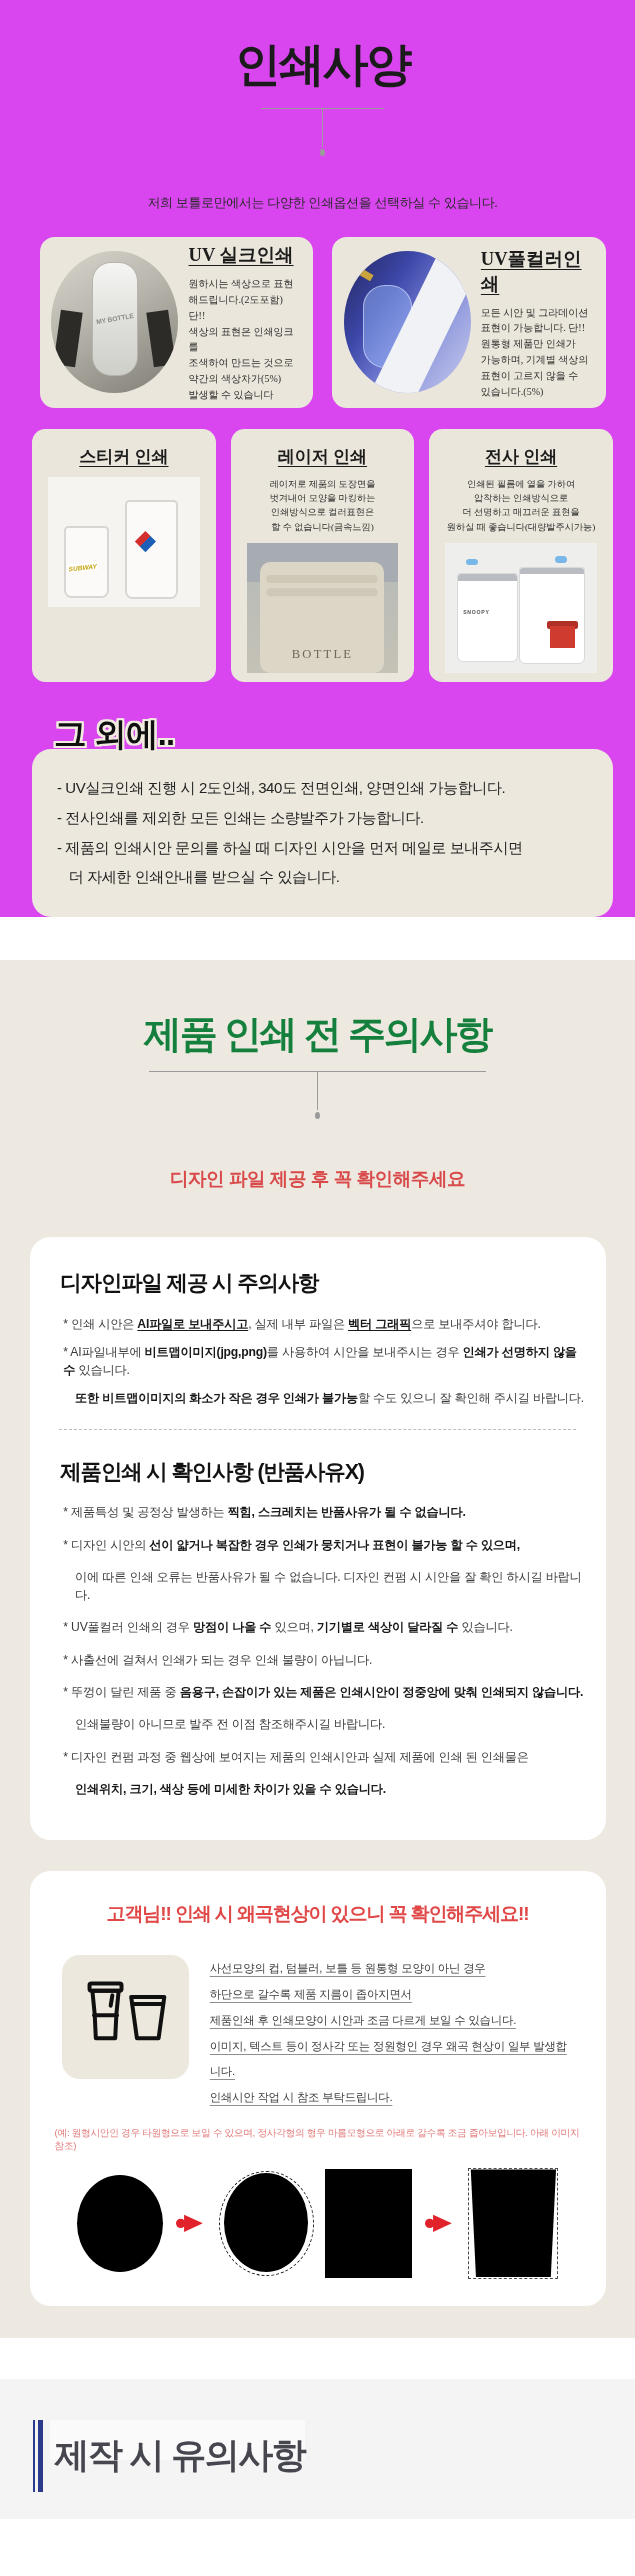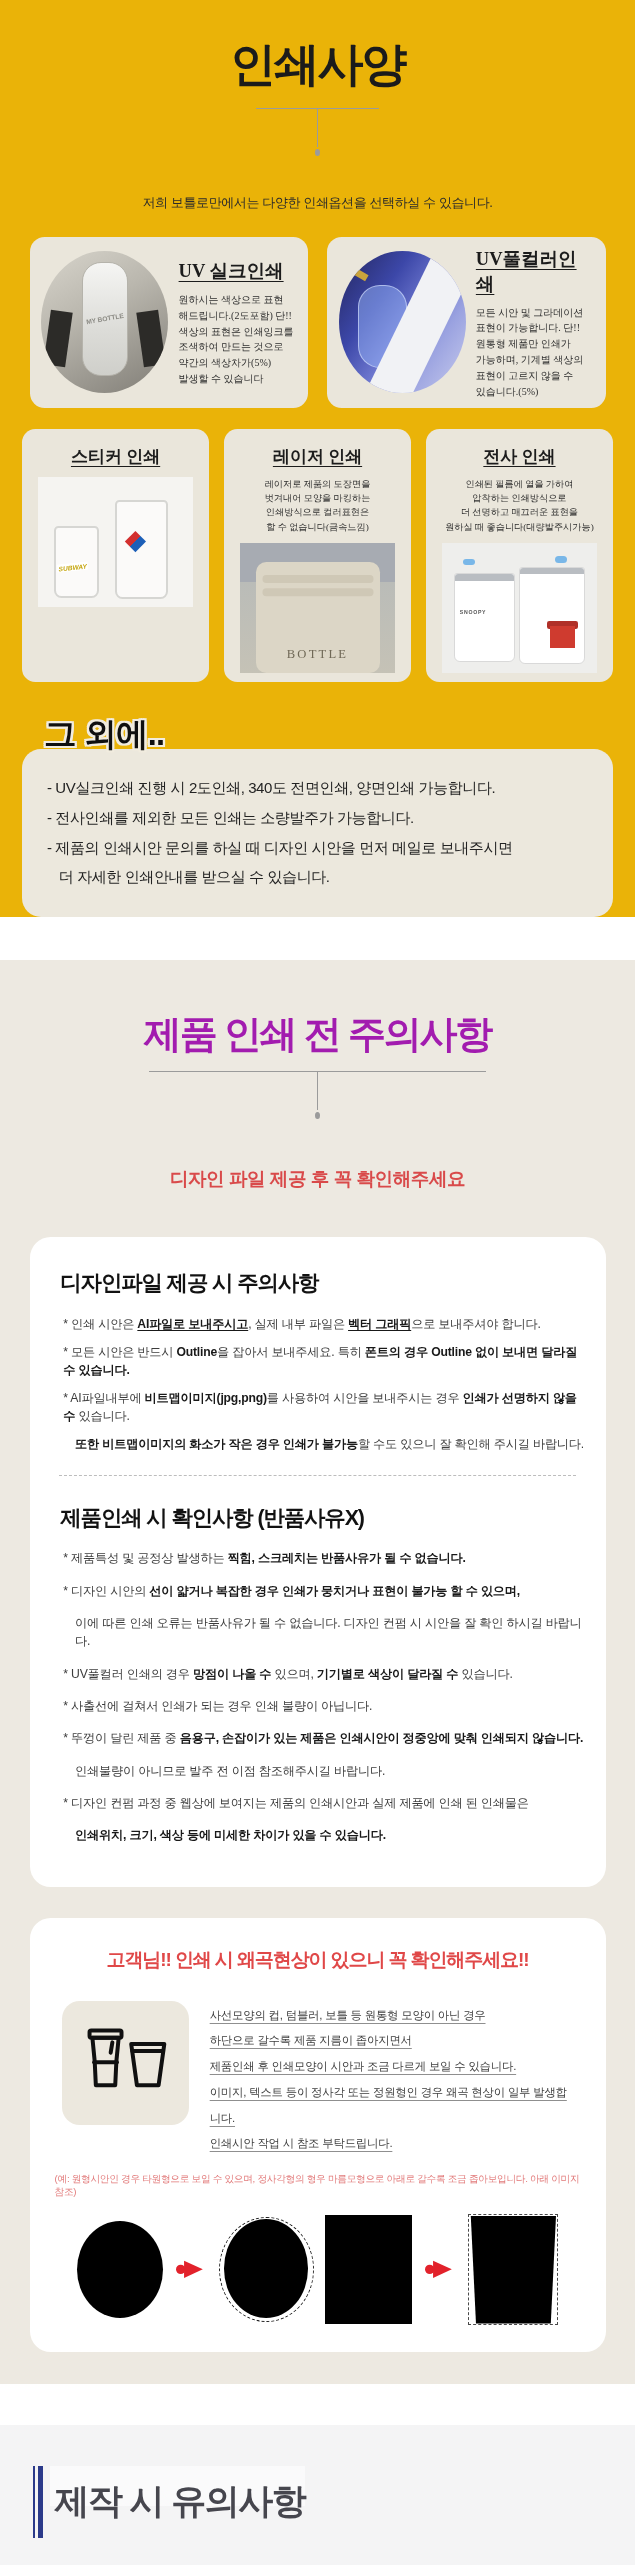--- a/index.html
+++ b/index.html
@@ -1,21 +1,21 @@
 <!DOCTYPE html>
 <html lang="ko" style="font-size:11.8px"><head>
 <meta charset="utf-8">
 <style>
   html,body{margin:0;padding:0;background:#ffffff;}
   body{width:635px;font-family:"Liberation Sans","DejaVu Sans",sans-serif;color:#222;}
   .page{width:635px;overflow:hidden;}
   section{display:block;}
 
   
-  .sec1{padding-top:19px;background:#eab308;}
+  .sec1{padding-top:19px;background:#d946ef;padding-left:10px;}
   .h-title{margin:14.8px 0 11.8px;text-align:center;font-size:46px;font-weight:900;letter-spacing:-2.2px;color:#1b1b1b;}
   .tdiv{margin-top:10.3px;}
   .tline{width:123px;height:1.5px;background:#9b9b9b;margin:0 auto;}
   .tline.wide{width:337px;}
   .tdrop{width:1.5px;height:38px;background:#9b9b9b;margin:0 auto;}
   .tdot{width:5.2px;height:7.4px;border-radius:50%;background:#9b9b9b;margin:1.5px auto 0;}
   .subtitle{margin:38px 0 4px;text-align:center;font-size:13px;font-weight:400;color:#2b2b2b;letter-spacing:-0.4px;}
 
   .main-cards{margin:25px 29.5px 0;display:flex;gap:18.5px;}
   .main-card{flex:1;box-sizing:border-box;height:171px;background:#eae6db;border-radius:14.8px;padding:13.3px 11.8px;display:flex;align-items:center;gap:10.3px;}
@@ -64,21 +64,21 @@
   .ph-transfer .c1{left:20.7px;top:16.2px;} .ph-transfer .c2{right:29.5px;top:13.3px;}
 
   .etc-head{position:relative;z-index:2;margin:31px 0 -7.4px 44px;font-size:32.5px;font-weight:900;letter-spacing:-0.7px;color:#0f0f0f;
     text-shadow:-2.2px -2.2px 0 #f1ecdf,2.2px -2.2px 0 #f1ecdf,-2.2px 2.2px 0 #f1ecdf,2.2px 2.2px 0 #f1ecdf,0 -2.2px 0 #f1ecdf,0 2.2px 0 #f1ecdf,-2.2px 0 0 #f1ecdf,2.2px 0 0 #f1ecdf;}
   .etc-box{margin:0 22px;background:#ece8dd;border-radius:19px;padding:26.6px 25px 22px;}
   .etc-box p{margin:0 0 6.6px;font-size:15px;font-weight:500;color:#232323;letter-spacing:-0.4px;line-height:1.55;}
   .etc-box p.cont{padding-left:11.8px;}
 
   
   .sec2{margin-top:43px;background:#ede9e1;padding:49px 0 32.5px;}
-  .h2-title{margin:0;text-align:center;font-size:38px;font-weight:900;letter-spacing:-2.2px;color:#a21caf;}
+  .h2-title{margin:0;text-align:center;font-size:38px;font-weight:900;letter-spacing:-2.2px;color:#15803d;}
   .red-notice{margin:47px 0 0;text-align:center;font-size:18.5px;font-weight:800;color:#d94a4a;letter-spacing:-0.4px;}
 
   .card-white{margin:46px 29.5px 0;background:#fff;border-radius:20.7px;}
   .cw1{padding:31px 19px 32.5px;}
   .cw-h3{margin:0 0 17.7px 11.8px;font-size:21.4px;font-weight:900;letter-spacing:-1.1px;color:#121212;}
   .bullet{margin:0 0 9.6px 14.8px;font-size:12.2px;color:#3c3c3c;line-height:1.5;letter-spacing:-0.2px;}
   .bullet.sp{margin-bottom:14px;}
   .bullet.indent{margin-left:26.6px;}
   .seg-b{font-weight:800;color:#191919;}
   .seg-bu{font-weight:800;color:#191919;text-decoration:underline;text-underline-offset:2.2px;}
@@ -222,21 +222,20 @@
     <div class="tdiv">
       <div class="tline wide"></div>
       <div class="tdrop"></div>
       <div class="tdot"></div>
     </div>
     <p class="red-notice">디자인 파일 제공 후 꼭 확인해주세요</p>
 
     <div class="card-white cw1">
       <h3 class="cw-h3">디자인파일 제공 시 주의사항</h3>
       <p class="bullet"><span>* 인쇄 시안은 </span><span class="seg-bu">AI파일로 보내주시고</span><span>, 실제 내부 파일은 </span><span class="seg-bu">벡터 그래픽</span><span>으로 보내주셔야 합니다.</span></p>
-      <p class="bullet"><span>* 모든 시안은 반드시 </span><span class="seg-b">Outline</span><span>을 잡아서 보내주세요. 특히 </span><span class="seg-b">폰트의 경우 Outline 없이 보내면 달라질 수 있습니다.</span></p>
       <p class="bullet"><span>* AI파일내부에 </span><span class="seg-b">비트맵이미지(jpg,png)</span><span>를 사용하여 시안을 보내주시는 경우 </span><span class="seg-b">인쇄가 선명하지 않을 수</span><span> 있습니다.</span></p>
       <p class="bullet indent"><span class="seg-b">또한 비트맵이미지의 화소가 작은 경우 인쇄가 불가능</span><span>할 수도 있으니 잘 확인해 주시길 바랍니다.</span></p>
       <hr class="dashed-div">
       <h3 class="cw-h3">제품인쇄 시 확인사항 (반품사유X)</h3>
       <p class="bullet sp"><span>* 제품특성 및 공정상 발생하는 </span><span class="seg-b">찍힘, 스크레치는 반품사유가 될 수 없습니다.</span></p>
       <p class="bullet sp"><span>* 디자인 시안의 </span><span class="seg-b">선이 얇거나 복잡한 경우 인쇄가 뭉치거나 표현이 불가능 할 수 있으며,</span></p>
       <p class="bullet sp indent"><span>이에 따른 인쇄 오류는 반품사유가 될 수 없습니다. 디자인 컨펌 시 시안을 잘 확인 하시길 바랍니다.</span></p>
       <p class="bullet sp"><span>* UV풀컬러 인쇄의 경우 </span><span class="seg-b">망점이 나올 수</span><span> 있으며, </span><span class="seg-b">기기별로 색상이 달라질 수</span><span> 있습니다.</span></p>
       <p class="bullet sp"><span>* 사출선에 걸쳐서 인쇄가 되는 경우 인쇄 불량이 아닙니다.</span></p>
       <p class="bullet sp"><span>* 뚜껑이 달린 제품 중 </span><span class="seg-b">음용구, 손잡이가 있는 제품은 인쇄시안이 정중앙에 맞춰 인쇄되지 않습니다.</span></p>

